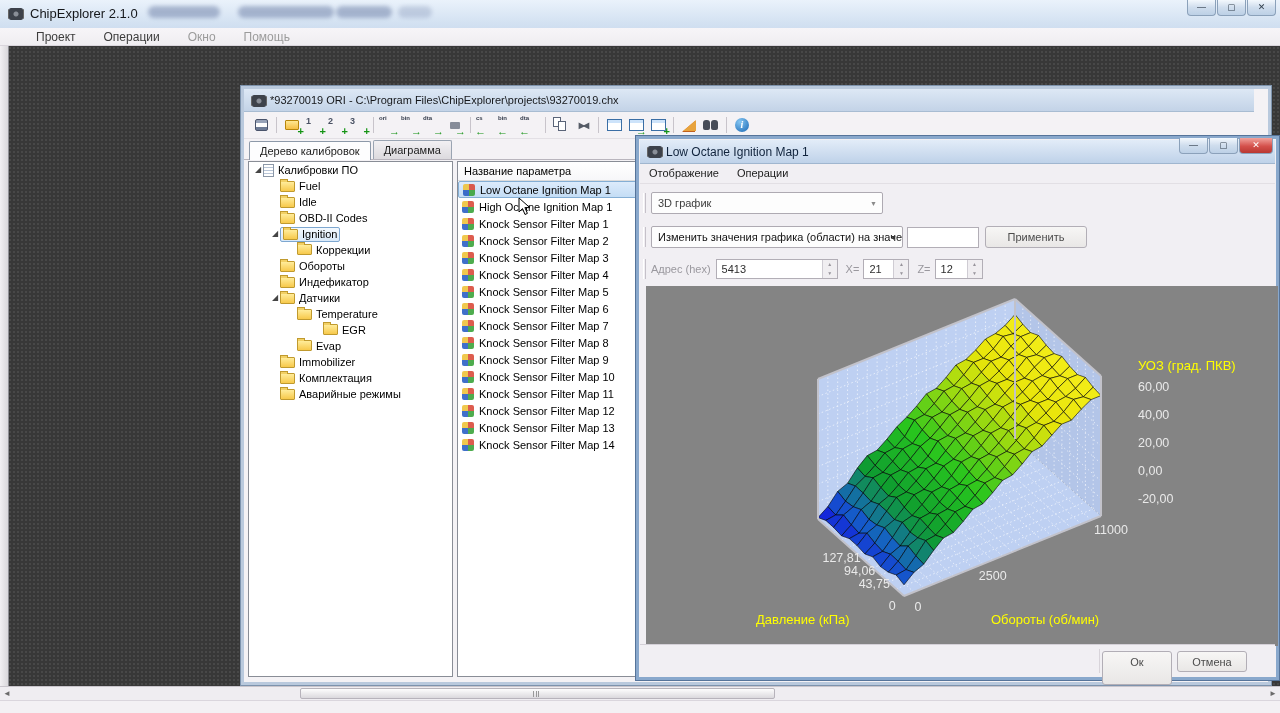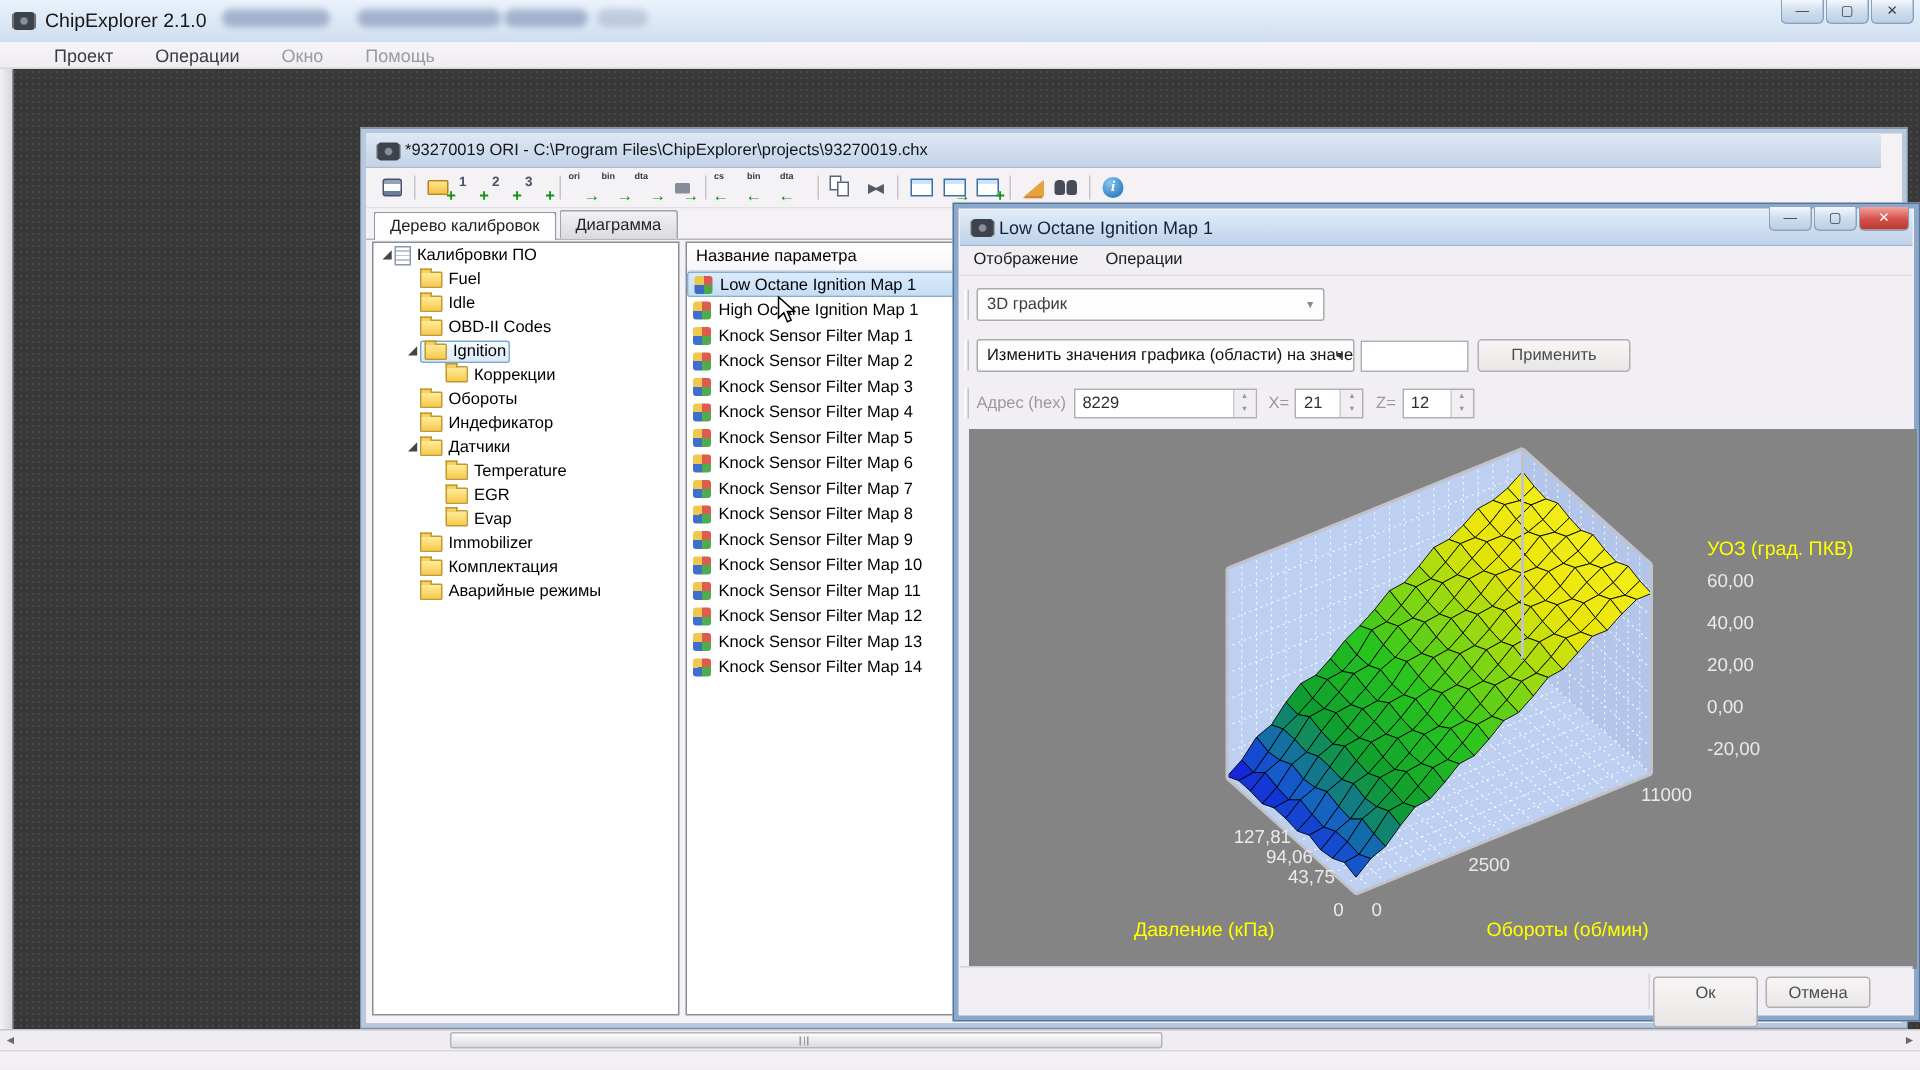--- a/index.html
+++ b/index.html
@@ -293,21 +293,21 @@
       </div>
       <div class="trow" style="padding-left: 38px;">
         <span class="tspacer"></span>
         <span style="display: flex; align-items: center;">
           <span class="ficon"></span>
           <span>Temperature</span>
         </span>
       </div>
       <div class="trow" style="padding-left: 38px;">
         <span class="tspacer"></span>
-        <span style="display: flex; align-items: flex-end;">
+        <span style="display: flex; align-items: flex-start; margin-left: 26px;">
           <span class="ficon"></span>
           <span>EGR</span>
         </span>
       </div>
       <div class="trow" style="padding-left: 38px;">
         <span class="tspacer"></span>
         <span style="display: flex; align-items: flex-start;">
           <span class="ficon"></span>
           <span>Evap</span>
         </span>
@@ -432,21 +432,21 @@
       <span class="ca" style="color:#333;">▼</span>
     </div>
     <input class="tinput" style="width: 72px; margin-left: 4px;" value="">
     <div class="btn" style="width:102px; height:22px; line-height:21px; margin-left:6px;">Применить</div>
   </div>
 
   <div class="dlg-row" style="top:118px; height:30px;">
     <span class="grip"></span>
     <span class="lbl-dis">Адрес (hex)</span>
     <div class="spin" style="width:122px; margin-left:5px;">
-      <span class="sv">8229</span>
+      <span class="sv">5413</span>
       <span class="sb">
           <i>▲</i>
           <i>▼</i>
         </span>
     </div>
     <span class="lbl-dis" style="margin-left:8px;">X=</span>
     <div class="spin" style="width:46px; margin-left:4px;">
       <span class="sv">21</span>
       <span class="sb">
           <i>▲</i>

